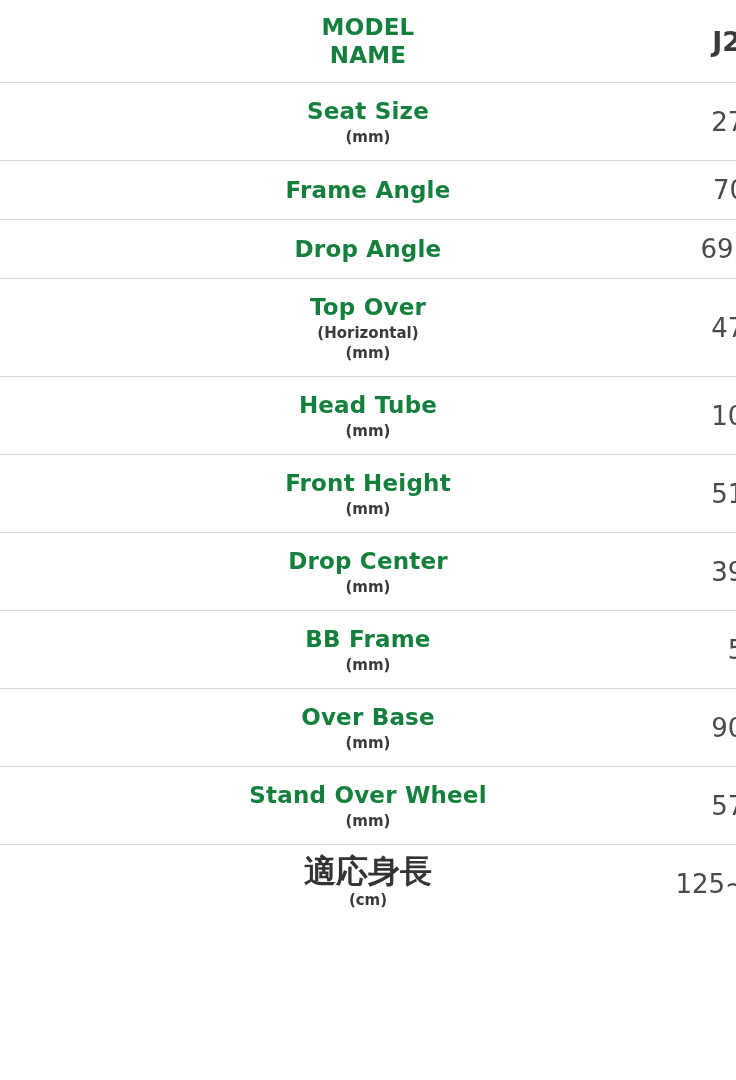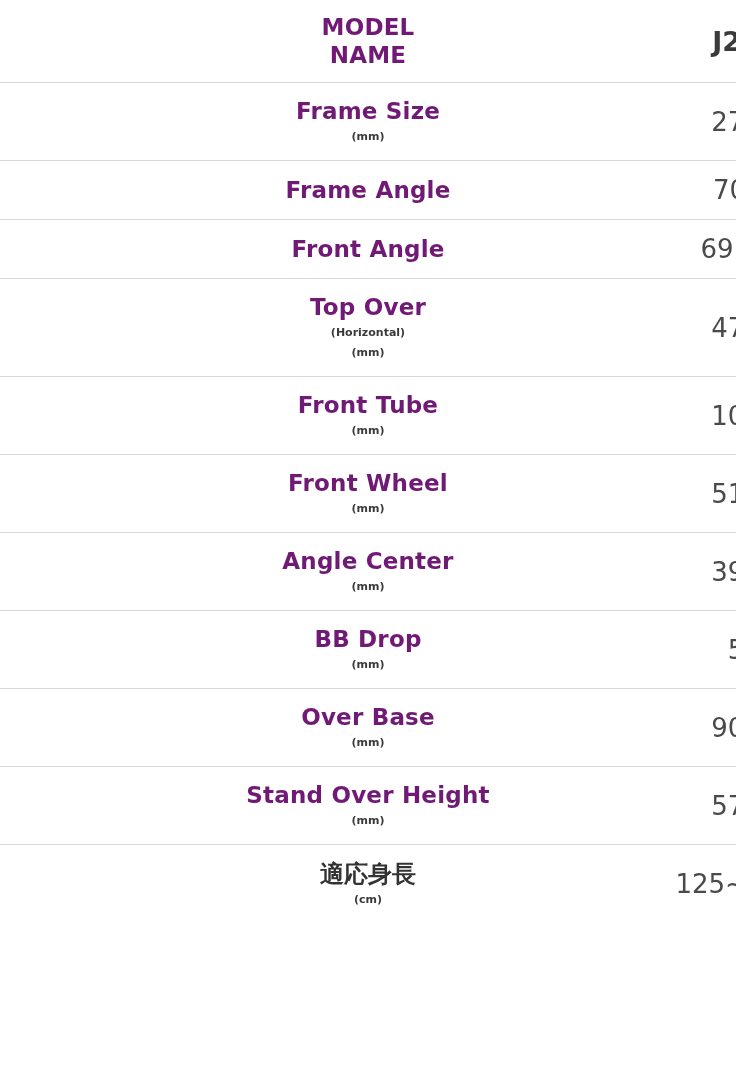--- a/index.html
+++ b/index.html
@@ -34,26 +34,26 @@
   .value-cell {
     width: 324px;
     text-align: center;
     padding-right: 162px;
     box-sizing: border-box;
   }
   .label-main {
     font-weight: bold;
     font-size: 23px;
     line-height: 31px;
-    color: #701a75;
+    color: #15803d;
     letter-spacing: 0.2px;
   }
   .label-sub {
     font-weight: bold;
-    font-size: 11px;
+    font-size: 15px;
     line-height: 20px;
     color: #3a3a3a;
   }
   .value-text {
     font-size: 26px;
     line-height: 32px;
     color: #4a4a4a;
     font-weight: normal;
   }
   .header-label .label-main {
@@ -63,23 +63,23 @@
   .header-value {
     font-size: 27px;
     font-weight: bold;
     color: #3a3a3a;
   }
   .cell-inner {
     padding-top: 13px;
     padding-bottom: 13px;
   }
   .jp-label {
-    font-family: Liberation Sans, sans-serif;
-    font-weight: bold;
-    font-size: 24px;
+    font-family: Liberation Mono, monospace;
+    font-weight: bold;
+    font-size: 32px;
     line-height: 32px;
   }
   .left-gutter {
     width: 162px;
   }
 </style>
 </head>
 <body>
 
 <table class="spec-table">
@@ -94,21 +94,21 @@
       </td>
       <td class="value-cell">
         <div class="cell-inner header-value">J22</div>
       </td>
     </tr>
 
     <tr class="row-line">
       <td class="left-gutter"></td>
       <td class="label-cell">
         <div class="cell-inner">
-          <div class="label-main">Frame Size</div>
+          <div class="label-main">Seat Size</div>
           <div class="label-sub">(mm)</div>
         </div>
       </td>
       <td class="value-cell">
         <div class="cell-inner value-text">270</div>
       </td>
     </tr>
 
     <tr class="row-line">
       <td class="left-gutter"></td>
@@ -120,21 +120,21 @@
       </td>
       <td class="value-cell">
         <div class="cell-inner value-text">70°</div>
       </td>
     </tr>
 
     <tr class="row-line">
       <td class="left-gutter"></td>
       <td class="label-cell">
         <div class="cell-inner">
-          <div class="label-main">Front Angle</div>
+          <div class="label-main">Drop Angle</div>
           <div class="label-sub"></div>
         </div>
       </td>
       <td class="value-cell">
         <div class="cell-inner value-text">69.8°</div>
       </td>
     </tr>
 
     <tr class="row-line">
       <td class="left-gutter"></td>
@@ -147,60 +147,60 @@
       </td>
       <td class="value-cell">
         <div class="cell-inner value-text">472</div>
       </td>
     </tr>
 
     <tr class="row-line">
       <td class="left-gutter"></td>
       <td class="label-cell">
         <div class="cell-inner">
-          <div class="label-main">Front Tube</div>
+          <div class="label-main">Head Tube</div>
           <div class="label-sub">(mm)</div>
         </div>
       </td>
       <td class="value-cell">
         <div class="cell-inner value-text">100</div>
       </td>
     </tr>
 
     <tr class="row-line">
       <td class="left-gutter"></td>
       <td class="label-cell">
         <div class="cell-inner">
-          <div class="label-main">Front Wheel</div>
+          <div class="label-main">Front Height</div>
           <div class="label-sub">(mm)</div>
         </div>
       </td>
       <td class="value-cell">
         <div class="cell-inner value-text">518</div>
       </td>
     </tr>
 
     <tr class="row-line">
       <td class="left-gutter"></td>
       <td class="label-cell">
         <div class="cell-inner">
-          <div class="label-main">Angle Center</div>
+          <div class="label-main">Drop Center</div>
           <div class="label-sub">(mm)</div>
         </div>
       </td>
       <td class="value-cell">
         <div class="cell-inner value-text">390</div>
       </td>
     </tr>
 
     <tr class="row-line">
       <td class="left-gutter"></td>
       <td class="label-cell">
         <div class="cell-inner">
-          <div class="label-main">BB Drop</div>
+          <div class="label-main">BB Frame</div>
           <div class="label-sub">(mm)</div>
         </div>
       </td>
       <td class="value-cell">
         <div class="cell-inner value-text">5</div>
       </td>
     </tr>
 
     <tr class="row-line">
       <td class="left-gutter"></td>
@@ -212,21 +212,21 @@
       </td>
       <td class="value-cell">
         <div class="cell-inner value-text">908</div>
       </td>
     </tr>
 
     <tr class="row-line">
       <td class="left-gutter"></td>
       <td class="label-cell">
         <div class="cell-inner">
-          <div class="label-main">Stand Over Height</div>
+          <div class="label-main">Stand Over Wheel</div>
           <div class="label-sub">(mm)</div>
         </div>
       </td>
       <td class="value-cell">
         <div class="cell-inner value-text">570</div>
       </td>
     </tr>
 
     <tr>
       <td class="left-gutter"></td>

